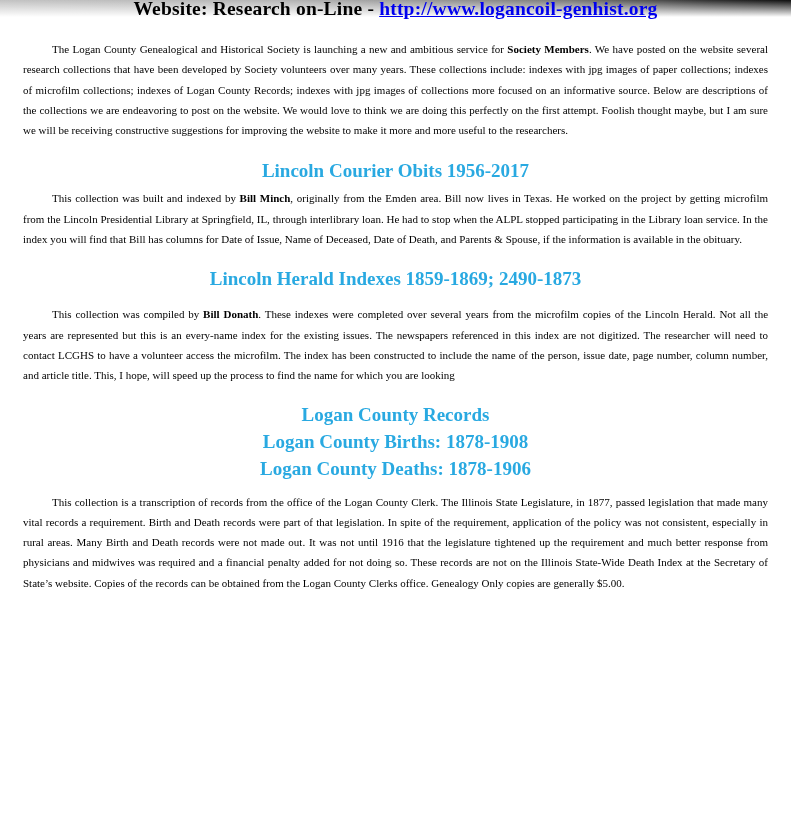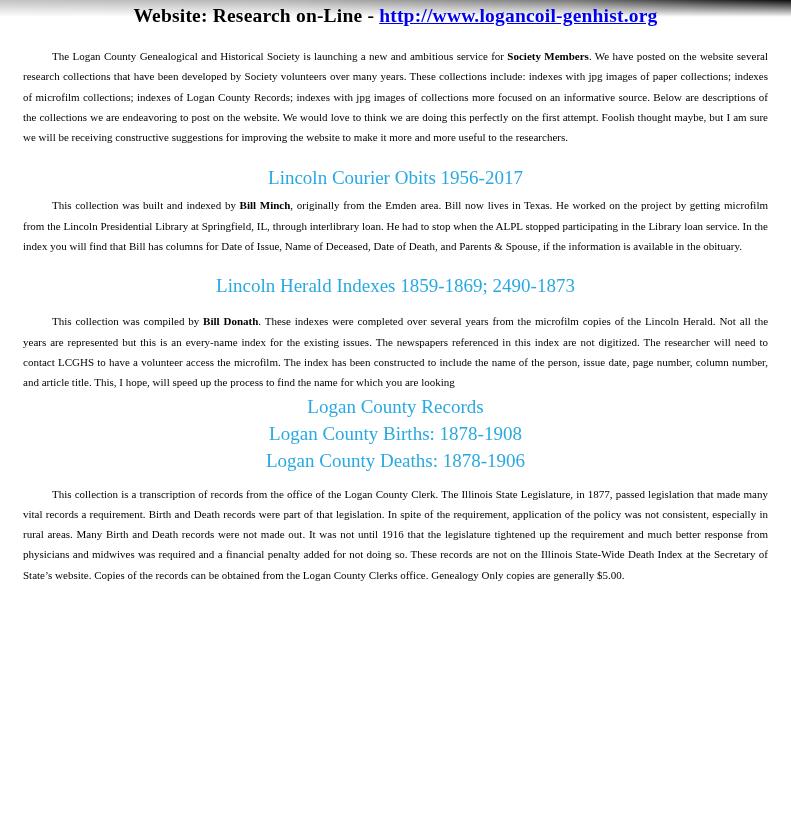--- a/index.html
+++ b/index.html
@@ -11,21 +11,21 @@
   * { margin: 0; padding: 0; box-sizing: border-box; }
   html, body { background: #ffffff; }
   .page {
     position: relative;
     width: 791px;
     height: 735px;
     background: var(--page-white);
     overflow: hidden;
     font-family: "Liberation Serif", "DejaVu Serif", serif;
     color: var(--text-black);
-    padding: 7px 23px;
+    padding: 0 23px;
   }
   .top-band {
     position: absolute;
     top: 0; left: 0; right: 0;
     height: 17px;
     background:
       linear-gradient(to bottom, rgba(255,255,255,0) 0%, rgba(255,255,255,0.45) 45%, #ffffff 100%),
       linear-gradient(90deg, #c2c2c2 0%, #b5b5b5 35%, #7a7a7a 72%, #2e2e2e 90%, #0d0d0d 100%);
     z-index: 0;
   }
@@ -58,26 +58,26 @@
   .para-1 { margin-top: 17px; }
   .para-2 { margin-top: 4px; }
   .para-3 { margin-top: 12px; }
   .para-4 { margin-top: 10px; }
   .section-heading {
     position: relative;
     z-index: 1;
     text-align: center;
     color: var(--heading-blue);
     font-size: 19px;
-    font-weight: normal;
+    font-weight: bold;
     line-height: 26px;
   }
   .h-courier { margin-top: 18px; }
   .h-herald  { margin-top: 17px; }
-  .heading-group { }
+  .heading-group { margin-top: 15px; }
   .heading-group .section-heading {
     margin-top: 0;
     line-height: 27px;
   }
 </style>
 </head>
 <body>
 
 <div class="page">
 

